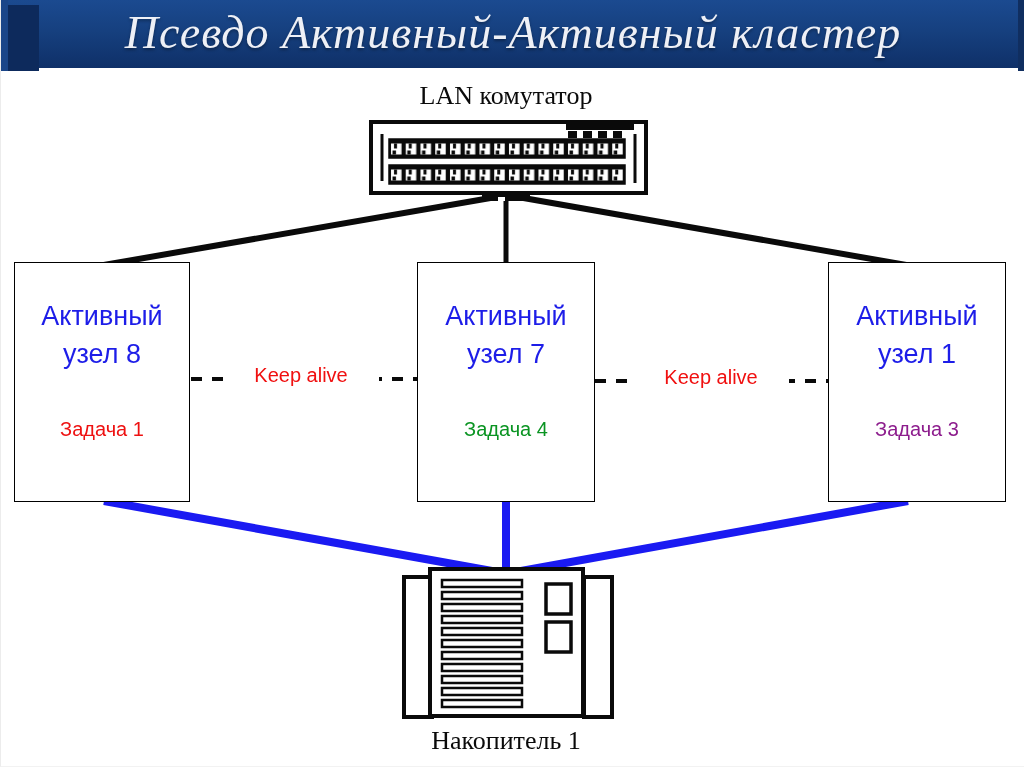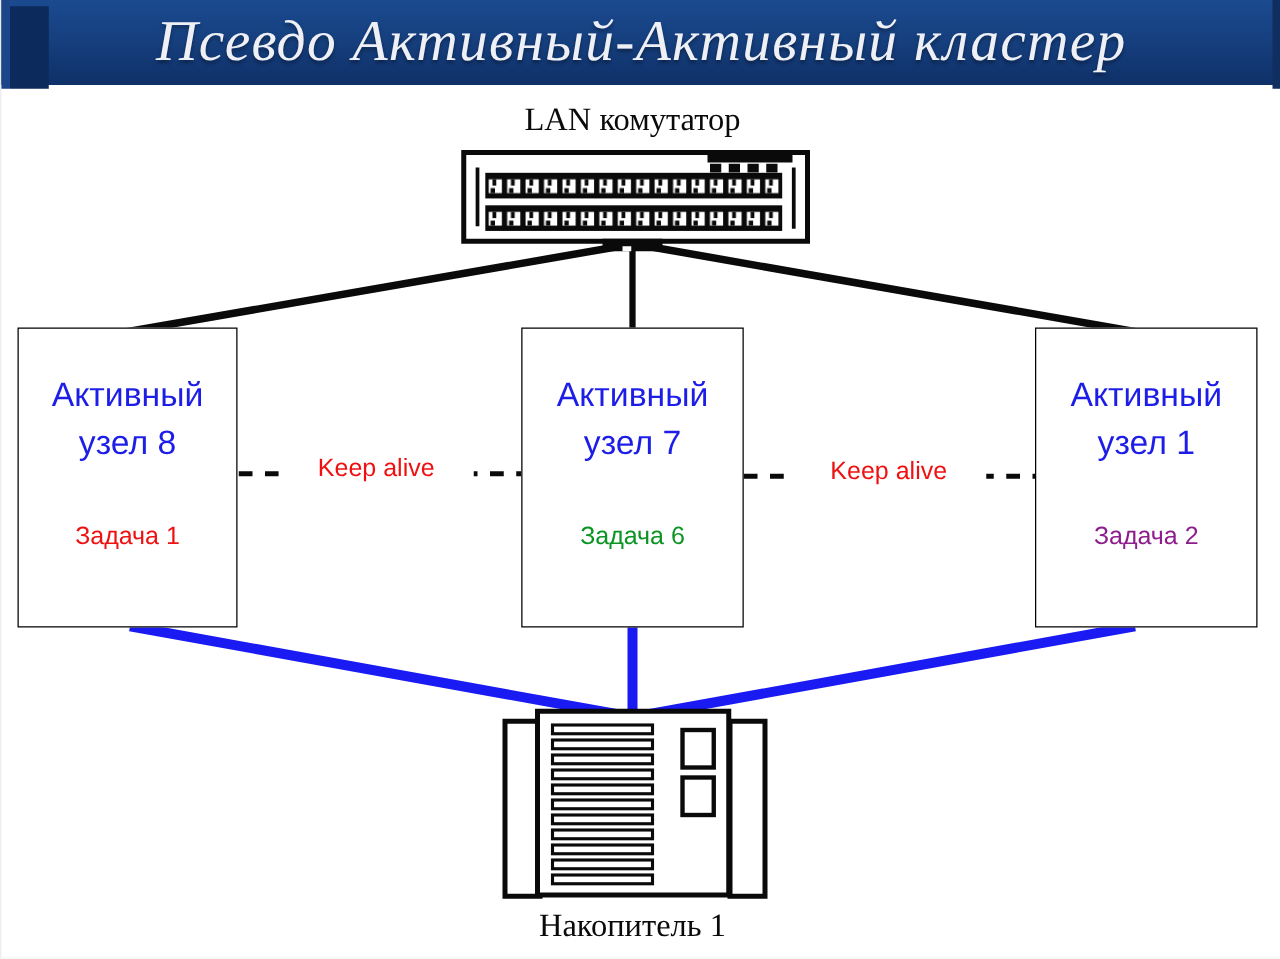--- a/index.html
+++ b/index.html
@@ -203,23 +203,23 @@
   <div class="keepalive-label keepalive-left" style="color: rgb(240, 16, 16);">Keep alive</div>
   <div class="keepalive-label keepalive-right" style="color: rgb(240, 16, 16);">Keep alive</div>
 
   <div class="node node-1">
     <div class="node-title" style="color: rgb(29, 29, 232);"><span>Активный</span><br><span>узел 8</span></div>
     <div class="node-task" style="color: rgb(238, 17, 17);">Задача 1</div>
   </div>
 
   <div class="node node-2">
     <div class="node-title" style="color: rgb(29, 29, 232);"><span>Активный</span><br><span>узел 7</span></div>
-    <div class="node-task" style="color: rgb(10, 148, 34);">Задача 6</div>
+    <div class="node-task" style="color: rgb(10, 148, 34);">Задача 4</div>
   </div>
 
   <div class="node node-3">
     <div class="node-title" style="color: rgb(29, 29, 232);"><span>Активный</span><br><span>узел 1</span></div>
-    <div class="node-task" style="color: rgb(141, 29, 141);">Задача 2</div>
+    <div class="node-task" style="color: rgb(141, 29, 141);">Задача 3</div>
   </div>
 
   <div class="diagram-label storage-label">Накопитель 1</div>
 
 </div>
 
 </body></html>

